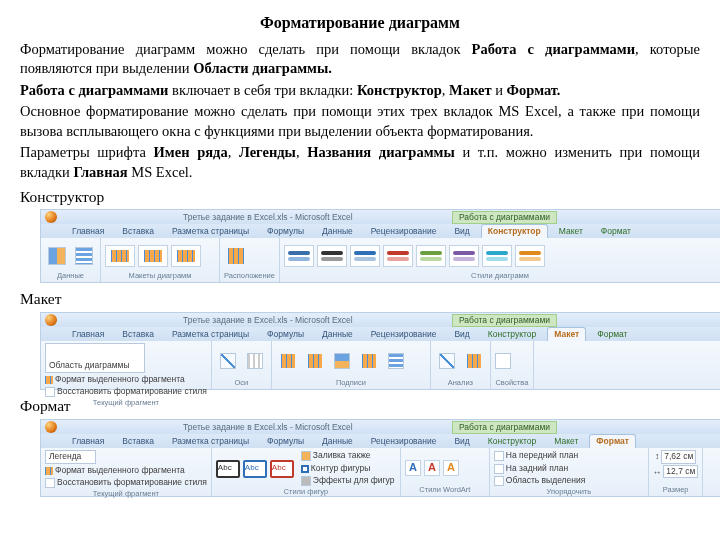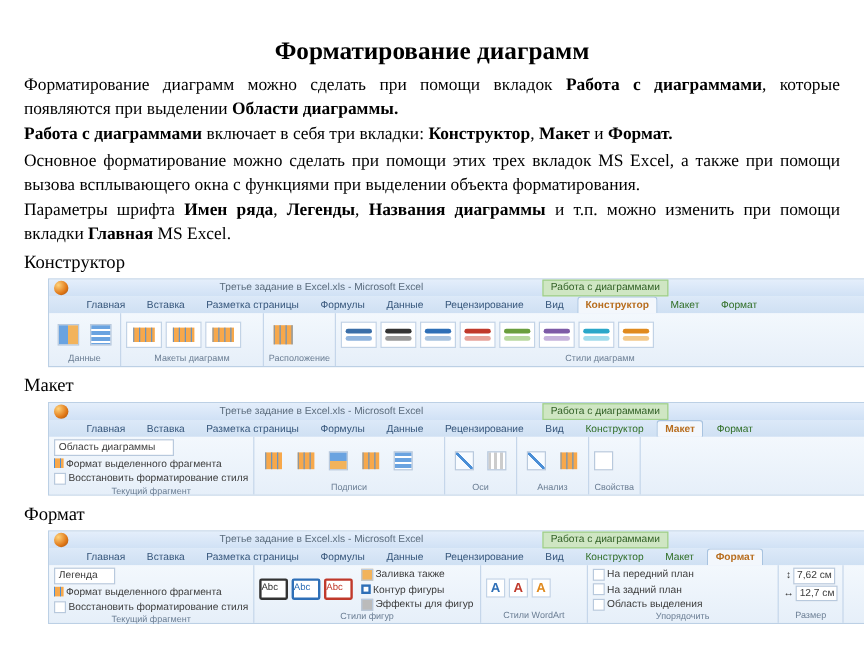--- a/index.html
+++ b/index.html
@@ -7,24 +7,24 @@
     padding: 12px 20px;
     font-family: "Times New Roman", serif;
     font-size: 14.5px;
     line-height: 1.35;
     width: 720px;
     box-sizing: border-box;
     background: #fff;
     color: #000;
   }
   h1 {
-    font-size: 21px;
+    font-size: 16px;
     font-weight: bold;
     text-align: center;
-    margin: 16px 0 6px 0;
+    margin: 0 0 6px 0;
   }
   p { margin: 0 0 2px 0; text-align: justify; }
   .b { font-weight: bold; }
   .section-label {
     font-size: 15.5px;
     margin: 4px 0 2px 0;
   }
 
   
   .ribbon {
@@ -262,62 +262,62 @@
     <span class="tab">Данные</span>
     <span class="tab">Рецензирование</span>
     <span class="tab">Вид</span>
     <span class="tab context">Конструктор</span>
     <span class="tab context active">Макет</span>
     <span class="tab context">Формат</span>
   </div>
   <div class="content-row">
     <div class="group" style="min-width:120px">
       <div class="group-body stack" style="align-items:flex-start">
-        <span style="border:1px solid #b8c9dd;background:#fff;padding:0 14px 0 3px">Область диаграммы</span>
+        <span style="border:1px solid #b8c9dd;background:#fff;padding:16px 14px 0 3px">Область диаграммы</span>
         <span class="small-btn">
             <span class="ico bars" style="width:8px;height:8px"></span>
             <span>Формат выделенного фрагмента</span>
           </span>
         <span class="small-btn">
             <span class="ico" style="width:8px;height:8px"></span>
             <span>Восстановить форматирование стиля</span>
           </span>
       </div>
       <div class="group-label">Текущий фрагмент</div>
     </div>
+    <div class="group">
+      <div class="group-body">
+        <div class="big-btn">
+            <span class="ico line" style="width:14px;height:14px"></span>
+          </div>
+        <div class="big-btn">
+            <span class="ico" style="width:14px;height:14px;background:repeating-linear-gradient(90deg,#ccc 0 2px,#fff 2px 5px)"></span>
+          </div>
+      </div>
+      <div class="group-label">Оси</div>
+    </div>
     <div class="group" style="min-width:150px">
       <div class="group-body">
         <div class="big-btn">
             <span class="ico bars" style="width:14px;height:14px"></span>
           </div>
         <div class="big-btn">
             <span class="ico bars" style="width:14px;height:14px"></span>
           </div>
         <div class="big-btn">
             <span class="ico" style="width:14px;height:14px;background:linear-gradient(#6aa3e0 50%,#f2b35b 50%)"></span>
           </div>
         <div class="big-btn">
             <span class="ico bars" style="width:14px;height:14px"></span>
           </div>
         <div class="big-btn">
             <span class="ico" style="width:14px;height:14px;background:repeating-linear-gradient(#6aa3e0 0 3px,#fff 3px 5px)"></span>
           </div>
       </div>
       <div class="group-label">Подписи</div>
-    </div>
-    <div class="group">
-      <div class="group-body">
-        <div class="big-btn">
-            <span class="ico line" style="width:14px;height:14px"></span>
-          </div>
-        <div class="big-btn">
-            <span class="ico" style="width:14px;height:14px;background:repeating-linear-gradient(90deg,#ccc 0 2px,#fff 2px 5px)"></span>
-          </div>
-      </div>
-      <div class="group-label">Оси</div>
     </div>
     <div class="group">
       <div class="group-body">
         <div class="big-btn">
             <span class="ico line" style="width:14px;height:14px"></span>
           </div>
         <div class="big-btn">
             <span class="ico bars" style="width:14px;height:14px"></span>
           </div>
       </div>

